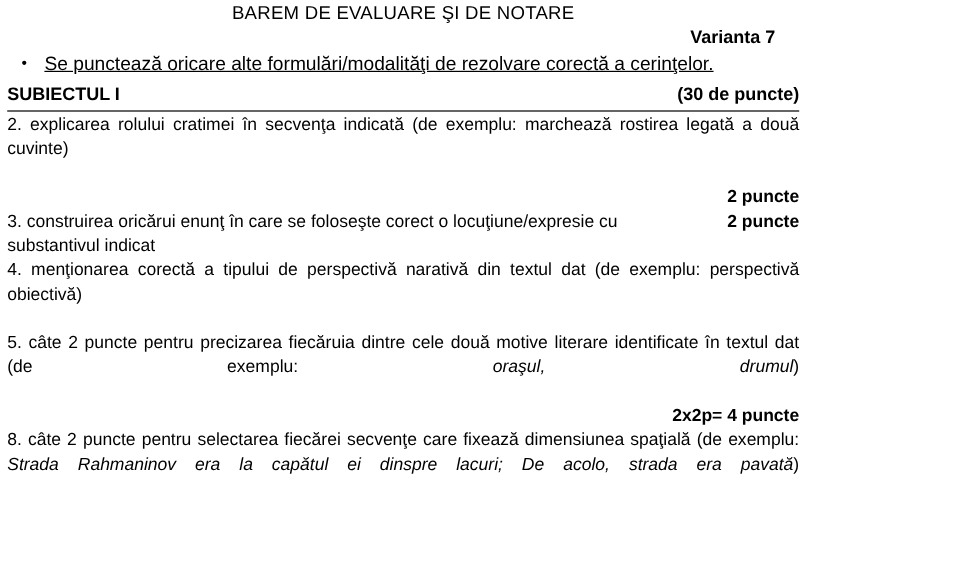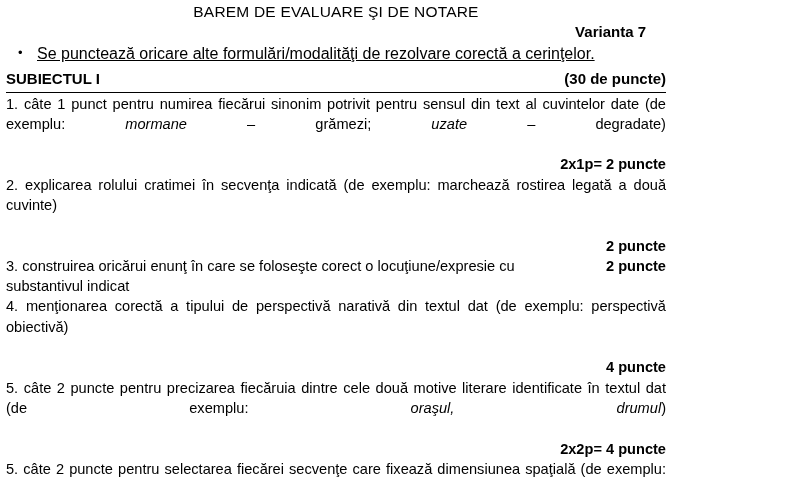--- a/index.html
+++ b/index.html
@@ -128,50 +128,43 @@
     <li>Se punctează oricare alte formulări/modalităţi de rezolvare corectă a cerinţelor.</li>
   </ul>
 
   <div class="subject-head">
     <span>SUBIECTUL I</span>
     <span>(30 de puncte)</span>
   </div>
 
   <div class="items">
 
-    <div class="item">
-      <span class="flow">
-        <span>1. câte 1 punct pentru numirea fiecărui sinonim potrivit pentru sensul din text al cuvintelor date (de exemplu: </span><i>mormane</i><span> – grămezi; </span><i>uzate</i><span> – degradate)</span>
-      </span>
-      <span class="pts-right">2x1p= 2 puncte</span>
-    </div>
 
     <div class="item">
       <span class="flow">2. explicarea rolului cratimei în secvenţa indicată (de exemplu: marchează rostirea legată a două cuvinte)</span>
       <span class="pts-right">2 puncte</span>
     </div>
 
     <div class="row-split">
       <span class="left">3. construirea oricărui enunţ în care se foloseşte corect o locuţiune/expresie cu substantivul indicat</span>
       <span class="pts">2 puncte</span>
     </div>
 
     <div class="item">
       <span class="flow">4. menţionarea corectă a tipului de perspectivă narativă din textul dat (de exemplu: perspectivă obiectivă)</span>
-      <span class="pts-right">4 puncte</span>
     </div>
 
     <div class="item">
       <span class="flow">
         <span>5. câte 2 puncte pentru precizarea fiecăruia dintre cele două motive literare identificate în textul dat (de exemplu: </span><i>oraşul, drumul</i><span>)</span>
       </span>
       <span class="pts-right">2x2p= 4 puncte</span>
     </div>
 
     <div class="item">
       <span class="flow">
-        <span>5. câte 2 puncte pentru selectarea fiecărei secvenţe care fixează dimensiunea spaţială (de exemplu: </span><i>Strada Rahmaninov era la capătul ei dinspre lacuri; De acolo, strada era pavată</i><span>)</span>
+        <span>8. câte 2 puncte pentru selectarea fiecărei secvenţe care fixează dimensiunea spaţială (de exemplu: </span><i>Strada Rahmaninov era la capătul ei dinspre lacuri; De acolo, strada era pavată</i><span>)</span>
       </span>
       
     </div>
 
   </div>
 </div>
 
 </body></html>

